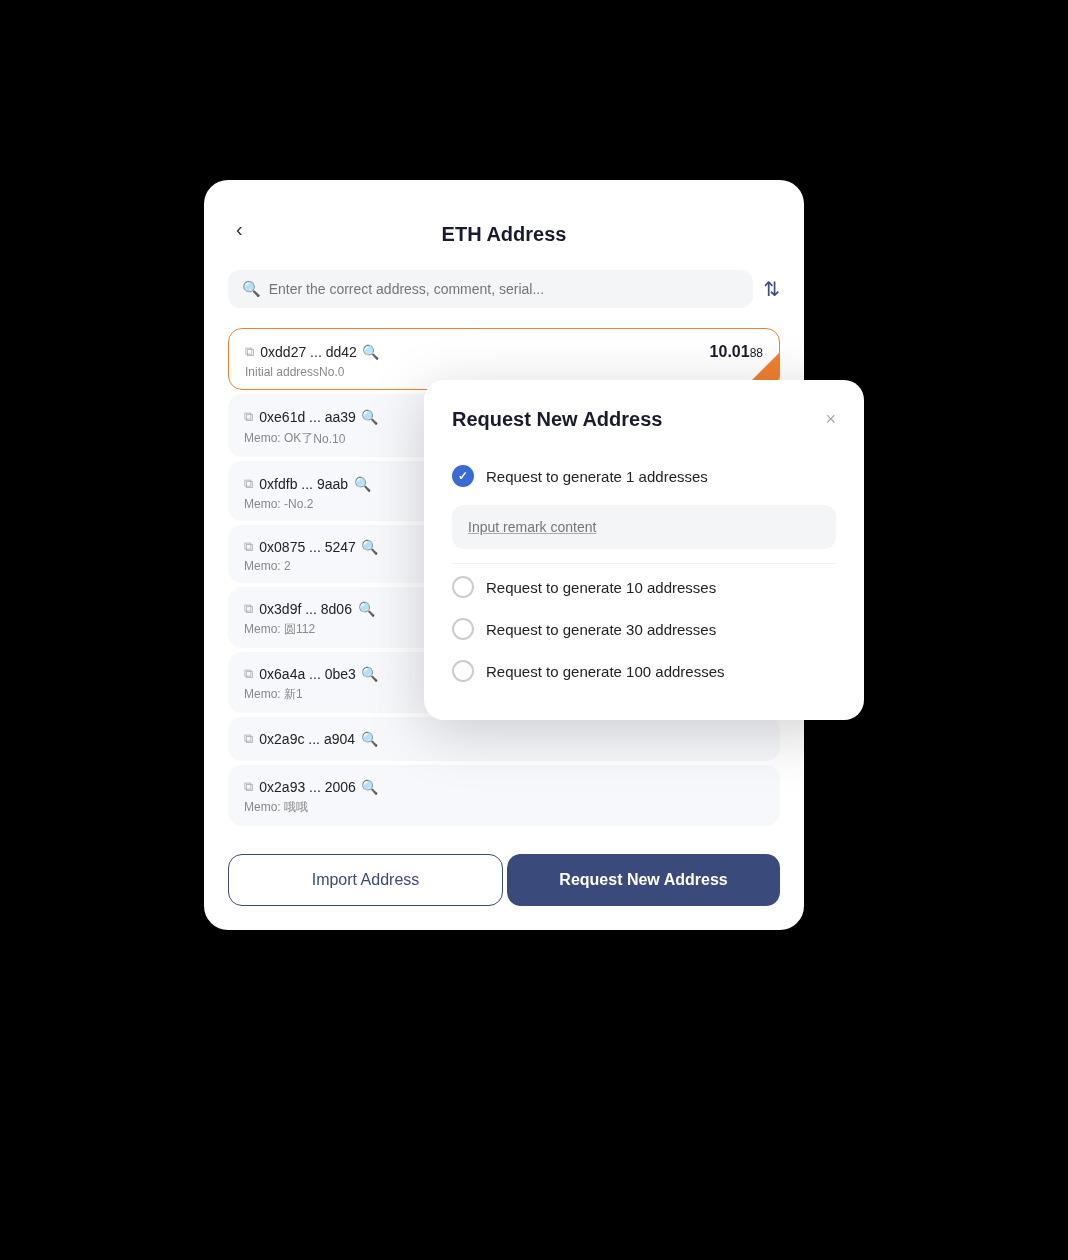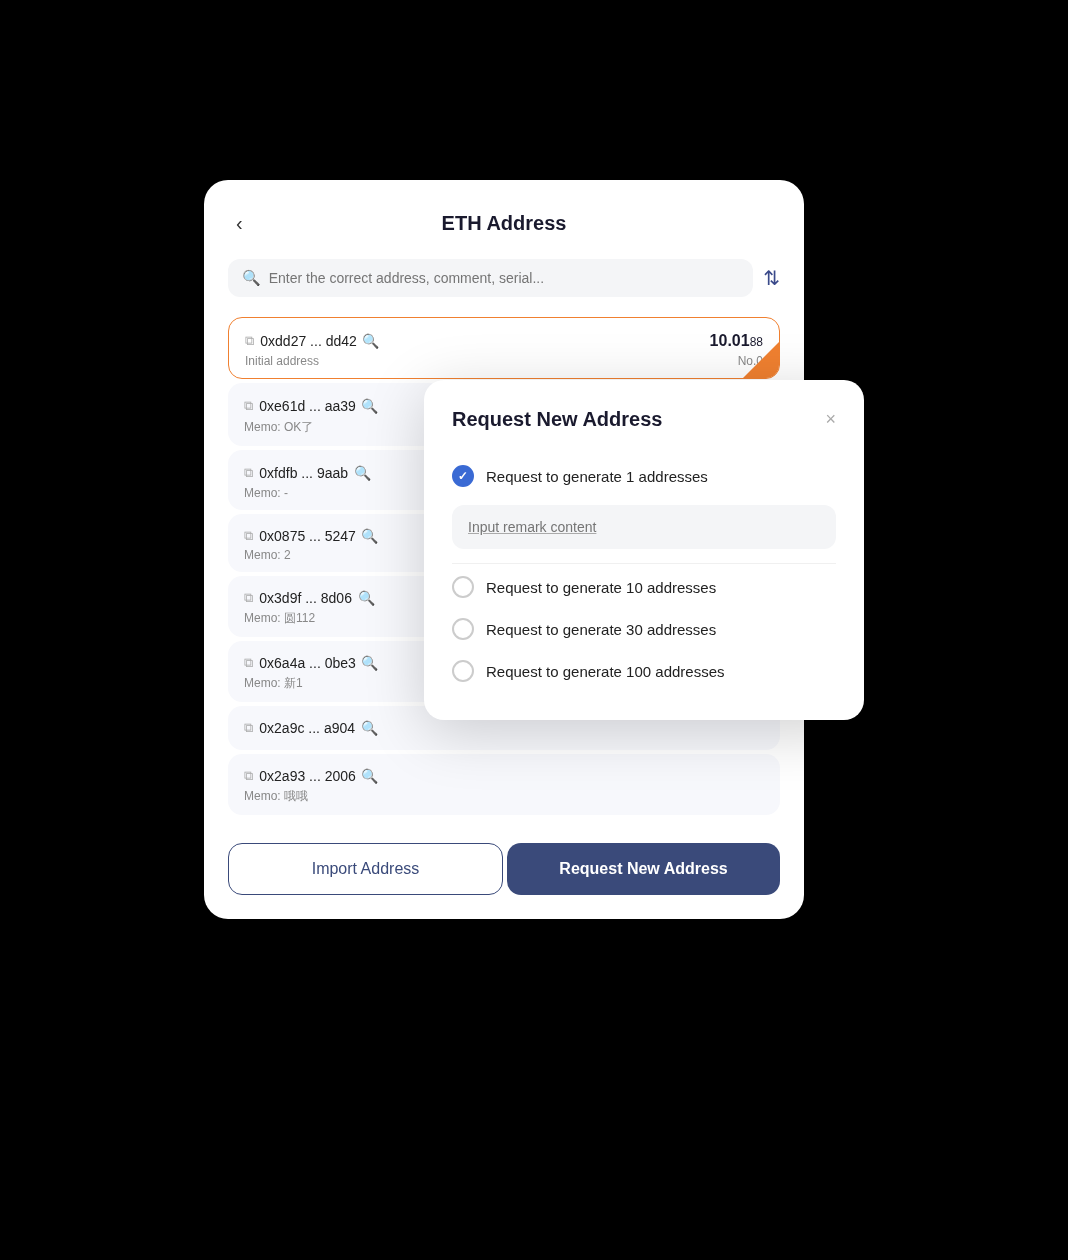--- a/index.html
+++ b/index.html
@@ -48,20 +48,21 @@
       font-size: 20px;
       color: #333;
       cursor: pointer;
       padding: 4px 8px;
     }
 
     .page-title {
       font-size: 20px;
       font-weight: 600;
       color: #1a1a2e;
+      margin-top: 11px;
     }
 
     .search-row {
       display: flex;
       gap: 10px;
       margin-bottom: 20px;
       align-items: center;
     }
 
     .search-box {
@@ -152,21 +153,20 @@
       color: #1a1a2e;
     }
 
     .amount-small {
       font-size: 12px;
       font-weight: 400;
     }
 
     .address-bottom {
       display: flex;
-      justify-content: space-between;
       align-items: center;
     }
 
     .address-memo {
       font-size: 12px;
       color: #888;
     }
 
     .address-no {
       font-size: 12px;

